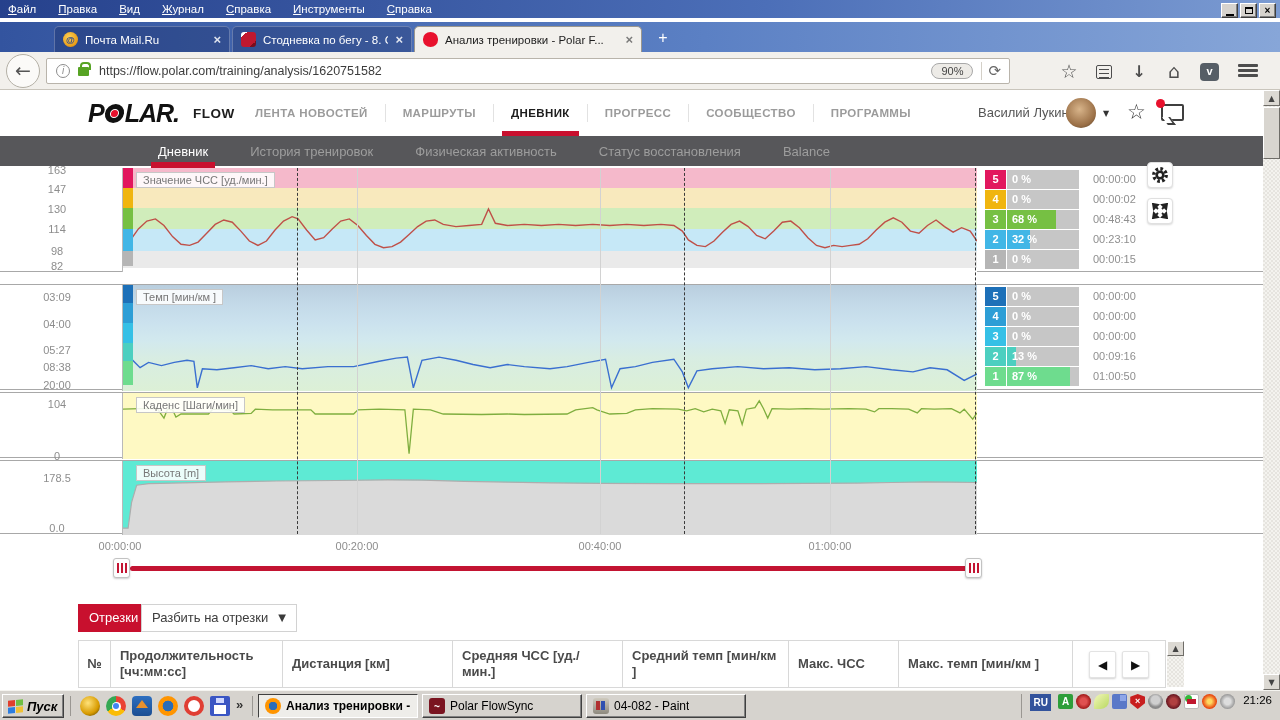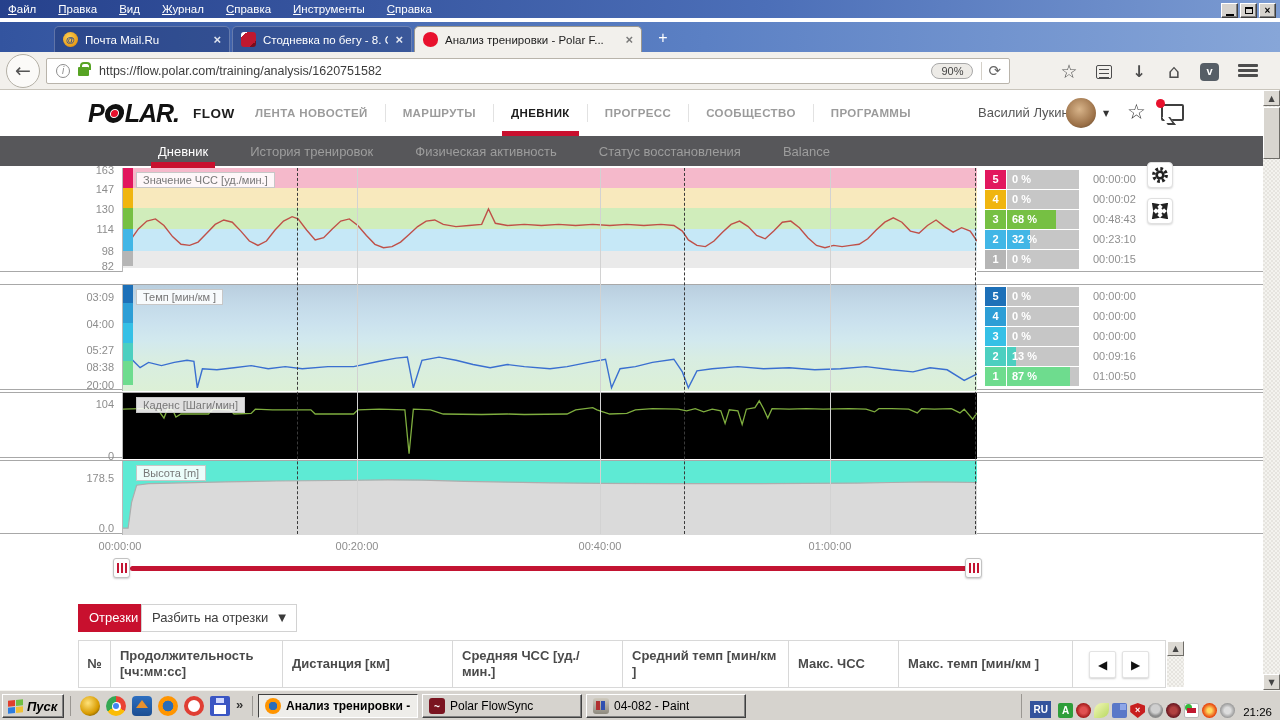--- a/index.html
+++ b/index.html
@@ -63,32 +63,32 @@
 .bubble{position:absolute;left:1161px;top:14px;width:23px;height:17px;border:2px solid #3f3f3f;border-radius:2px}
 .bubble::after{content:"";position:absolute;left:2px;bottom:-6px;width:6px;height:6px;background:#fff;border-right:2px solid #3f3f3f;border-bottom:2px solid #3f3f3f;transform:skewX(35deg)}
 .bubble .dot{position:absolute;left:-7px;top:-7px;width:9px;height:9px;border-radius:50%;background:#e8112d}
 
 .subnav{position:absolute;left:0;top:136px;width:1264px;height:30px;background:#57575a;display:flex;align-items:center;padding-left:158px}
 .subnav span{margin-right:42px;font-size:13px;color:#9d9d9d}
 .subnav span.on{color:#fff;position:relative}
 .subnav span.on::after{content:"";position:absolute;left:-7px;right:-7px;bottom:-9px;height:6px;background:#c8102e}
 
 .chartblock{position:absolute;left:0;width:1264px}
-.ytick{position:absolute;left:0;width:114px;text-align:right;font-size:11px;color:#8d8d8d;line-height:12px}
+.ytick{position:absolute;left:0;width:114px;text-align:center;font-size:11px;color:#8d8d8d;line-height:12px}
 .plot{position:absolute;left:122px;top:0;width:855px;border-left:1px solid #b9b9b9}
 .chart-label{position:absolute;left:13px;top:4px;z-index:6;background:rgba(255,255,255,0.88);border:1px solid #c7c7c7;color:#777;font-size:11px;padding:1px 6px;white-space:nowrap}
 .chips{position:absolute;left:0;top:0;width:10px;z-index:5}
 .plot svg{position:absolute;left:0;top:0;width:100%;height:100%;z-index:3}
 .hr-plot{height:104px;background:linear-gradient(#f5b9cb 0 20px,#f8e9bd 20px 40px,#d0edbb 40px 61px,#c6e8f7 61px 83px,#eaeaea 83px 100px,#fff 100px)}
 .hr-chips{height:98px;background:linear-gradient(#e2175e 0 20px,#f0b50f 20px 40px,#76c043 40px 61px,#41b6e6 61px 83px,#b5b5b5 83px 98px)}
 .hr-line polyline{fill:none;stroke:#bf5048;stroke-width:1.4}
 .pace-plot{height:106px;background:linear-gradient(#b9cede 0px,#c3d9e8 18px,#cbe2ee 38px,#d2e9ee 56px,#d8ede2 74px,#dcf0d6 106px)}
 .pace-chips{height:100px;background:linear-gradient(#1d70b8 0 18px,#2d9ed6 18px 38px,#35c0e6 38px 58px,#4ccfc0 58px 76px,#6edc8e 76px 100px)}
 .pace-line polyline{fill:none;stroke:#3a6fd0;stroke-width:1.4}
-.cad-plot{height:66px;background:#000000}
+.cad-plot{height:66px;background:#fef9c3}
 .cad-line polyline{fill:none;stroke:#7fae3f;stroke-width:1.3}
 .alt-plot{height:74px;background:#5eead4}
 .alt-area polygon{fill:#dadada;stroke:none}
 .alt-area polyline{fill:none;stroke:#adadad;stroke-width:1.2}
 .sep-b{border-bottom:1px solid #a8a8a8}
 .sep-t{border-top:1px solid #a8a8a8}
 .overlay{position:absolute;left:0;top:168px;width:1264px;height:366px;pointer-events:none;z-index:4}
 .gridline{position:absolute;top:0;bottom:0;width:1px;background:#d2d2d2}
 .dashline{position:absolute;top:0;bottom:0;width:0;border-left:1px dashed #3a3a3a}
 
@@ -123,21 +123,21 @@
 .taskbar{position:absolute;left:0;top:690px;width:1280px;height:30px;background:#d6d3ce;border-top:1px solid #f5f4f0}
 .startbtn{position:absolute;left:2px;top:3px;width:62px;height:24px;background:#d6d3ce;border:1px solid #fff;border-right-color:#404040;border-bottom-color:#404040;box-shadow:inset -1px -1px 0 #808080;display:flex;align-items:center;gap:4px;padding:0 5px;font-weight:bold;font-size:13px;color:#000;font-style:italic}
 .winflag{width:15px;height:13px;display:grid;grid-template-columns:7px 7px;grid-template-rows:6px 6px;gap:1px;transform:skewY(-6deg)}
 .winflag i:nth-child(1){background:#e03e2d}.winflag i:nth-child(2){background:#6fbe44}.winflag i:nth-child(3){background:#2d7de0}.winflag i:nth-child(4){background:#f0c135}
 .ql{position:absolute;top:5px;width:20px;height:20px;border-radius:3px}
 .taskbtn{position:absolute;top:3px;height:24px;width:160px;background:#d6d3ce;border:1px solid #fff;border-right-color:#404040;border-bottom-color:#404040;box-shadow:inset -1px -1px 0 #808080;display:flex;align-items:center;gap:5px;padding:0 6px;font-size:12px;color:#000}
 .taskbtn.pressed{background:#eeede9;border:1px solid #404040;border-right-color:#fff;border-bottom-color:#fff;box-shadow:none;font-weight:bold}
 .taskbtn .t-label{white-space:nowrap;overflow:hidden}
 .tico{width:16px;height:16px;flex:0 0 auto;border-radius:3px}
 .ff-ico{border-radius:50%;background:radial-gradient(circle at 50% 50%,#2a6db8 0 36%,#ff9500 40% 70%,#e66000 75%)}
-.tray{position:absolute;right:2px;top:3px;height:24px;display:flex;align-items:flex-end;gap:3px;border-left:1px solid #9a9792;padding-left:8px}
+.tray{position:absolute;right:2px;top:3px;height:24px;display:flex;align-items:flex-start;gap:3px;border-left:1px solid #9a9792;padding-left:8px}
 .trayicon{width:15px;height:15px;border-radius:2px;position:relative;flex:0 0 auto}
 .clock{font-size:11.5px;color:#000;margin:0 6px 0 5px}
 .langbox{width:21px;height:17px;background:#33539c;color:#fff;font-size:10px;font-weight:bold;text-align:center;line-height:17px;margin-right:4px}
 </style>
 </head>
 <body>
 
 <div id="screen">
 
   <div class="titlebar">

